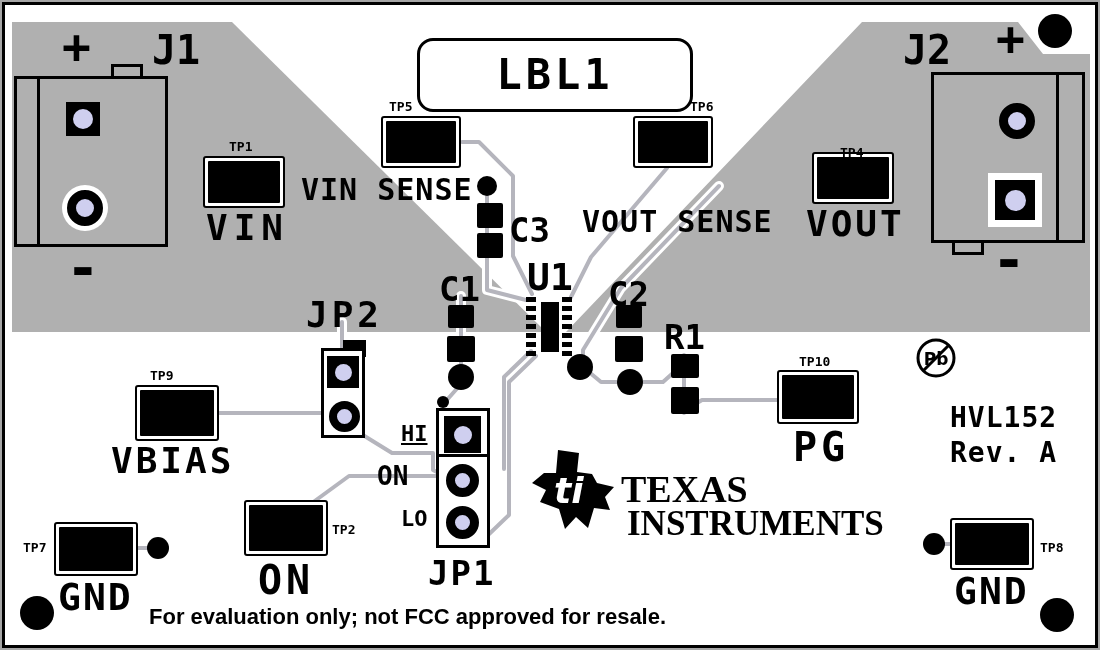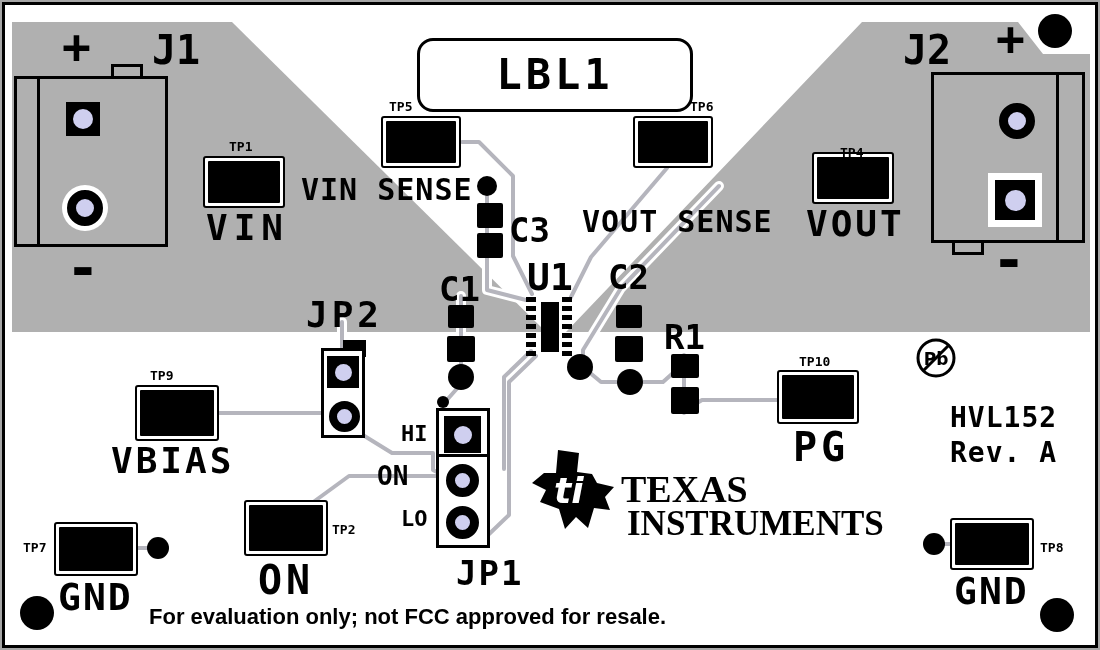--- a/index.html
+++ b/index.html
@@ -203,39 +203,39 @@
   <div class="t" style="left:306px;top:297px;font-size:36px;letter-spacing:4px;">JP2</div>
 
   <div class="jpbox" style="left:436px;top:408px;width:54px;height:140px;">
     <div class="blk" style="left:0;right:0;top:43px;height:3px;"></div>
     <div class="sqpad" style="left:5px;top:5px;width:37px;height:37px;">
       <div class="hole" style="width:18px;height:18px;"></div>
     </div>
     <div class="ringpad" style="left:7px;top:53px;width:33px;height:33px;"></div>
     <div class="ringpad" style="left:7px;top:95px;width:33px;height:33px;"></div>
   </div>
-  <div class="t" style="left:401px;top:423px;font-size:22px;">HI</div>
+  <div class="t" style="left:401px;top:423px;font-size:22px;text-decoration:underline;">HI</div>
   <div class="t" style="left:377px;top:463px;font-size:26px;">ON</div>
   <div class="t" style="left:401px;top:508px;font-size:22px;">LO</div>
-  <div class="t" style="left:428px;top:556px;font-size:34px;letter-spacing:2px;margin-left:28px;">JP1</div>
+  <div class="t" style="left:428px;top:556px;font-size:34px;letter-spacing:2px;">JP1</div>
 
   <div class="abs" style="left:0;top:0;">
     <div class="pincol" style="left:526px;top:297px;"></div>
     <div class="pincol" style="left:562px;top:297px;"></div>
     <div class="blk" style="left:541px;top:302px;width:18px;height:50px;"></div>
   </div>
   <div class="t" style="left:527px;top:258px;font-size:38px;">U1</div>
 
   <div class="pad" style="left:448px;top:305px;width:26px;height:23px;"></div>
   <div class="pad" style="left:447px;top:336px;width:28px;height:26px;"></div>
   <div class="t" style="left:439px;top:272px;font-size:34px;">C1</div>
 
   <div class="pad" style="left:616px;top:305px;width:26px;height:23px;"></div>
   <div class="pad" style="left:615px;top:336px;width:28px;height:26px;"></div>
-  <div class="t" style="left:608px;top:260px;font-size:34px;text-align:center;">C2</div>
+  <div class="t" style="left:608px;top:277px;font-size:34px;text-align:center;">C2</div>
 
   <div class="pad" style="left:477px;top:203px;width:26px;height:25px;"></div>
   <div class="pad" style="left:477px;top:233px;width:26px;height:25px;"></div>
   <div class="t" style="left:509px;top:213px;font-size:34px;">C3</div>
 
   <div class="pad" style="left:671px;top:354px;width:28px;height:24px;"></div>
   <div class="pad" style="left:671px;top:387px;width:28px;height:27px;"></div>
   <div class="t" style="left:664px;top:320px;font-size:34px;">R1</div>
 
   <div class="t serif" style="left:621px;top:470px;font-size:38px;letter-spacing:0px;font-weight:bold;">TEXAS</div>

